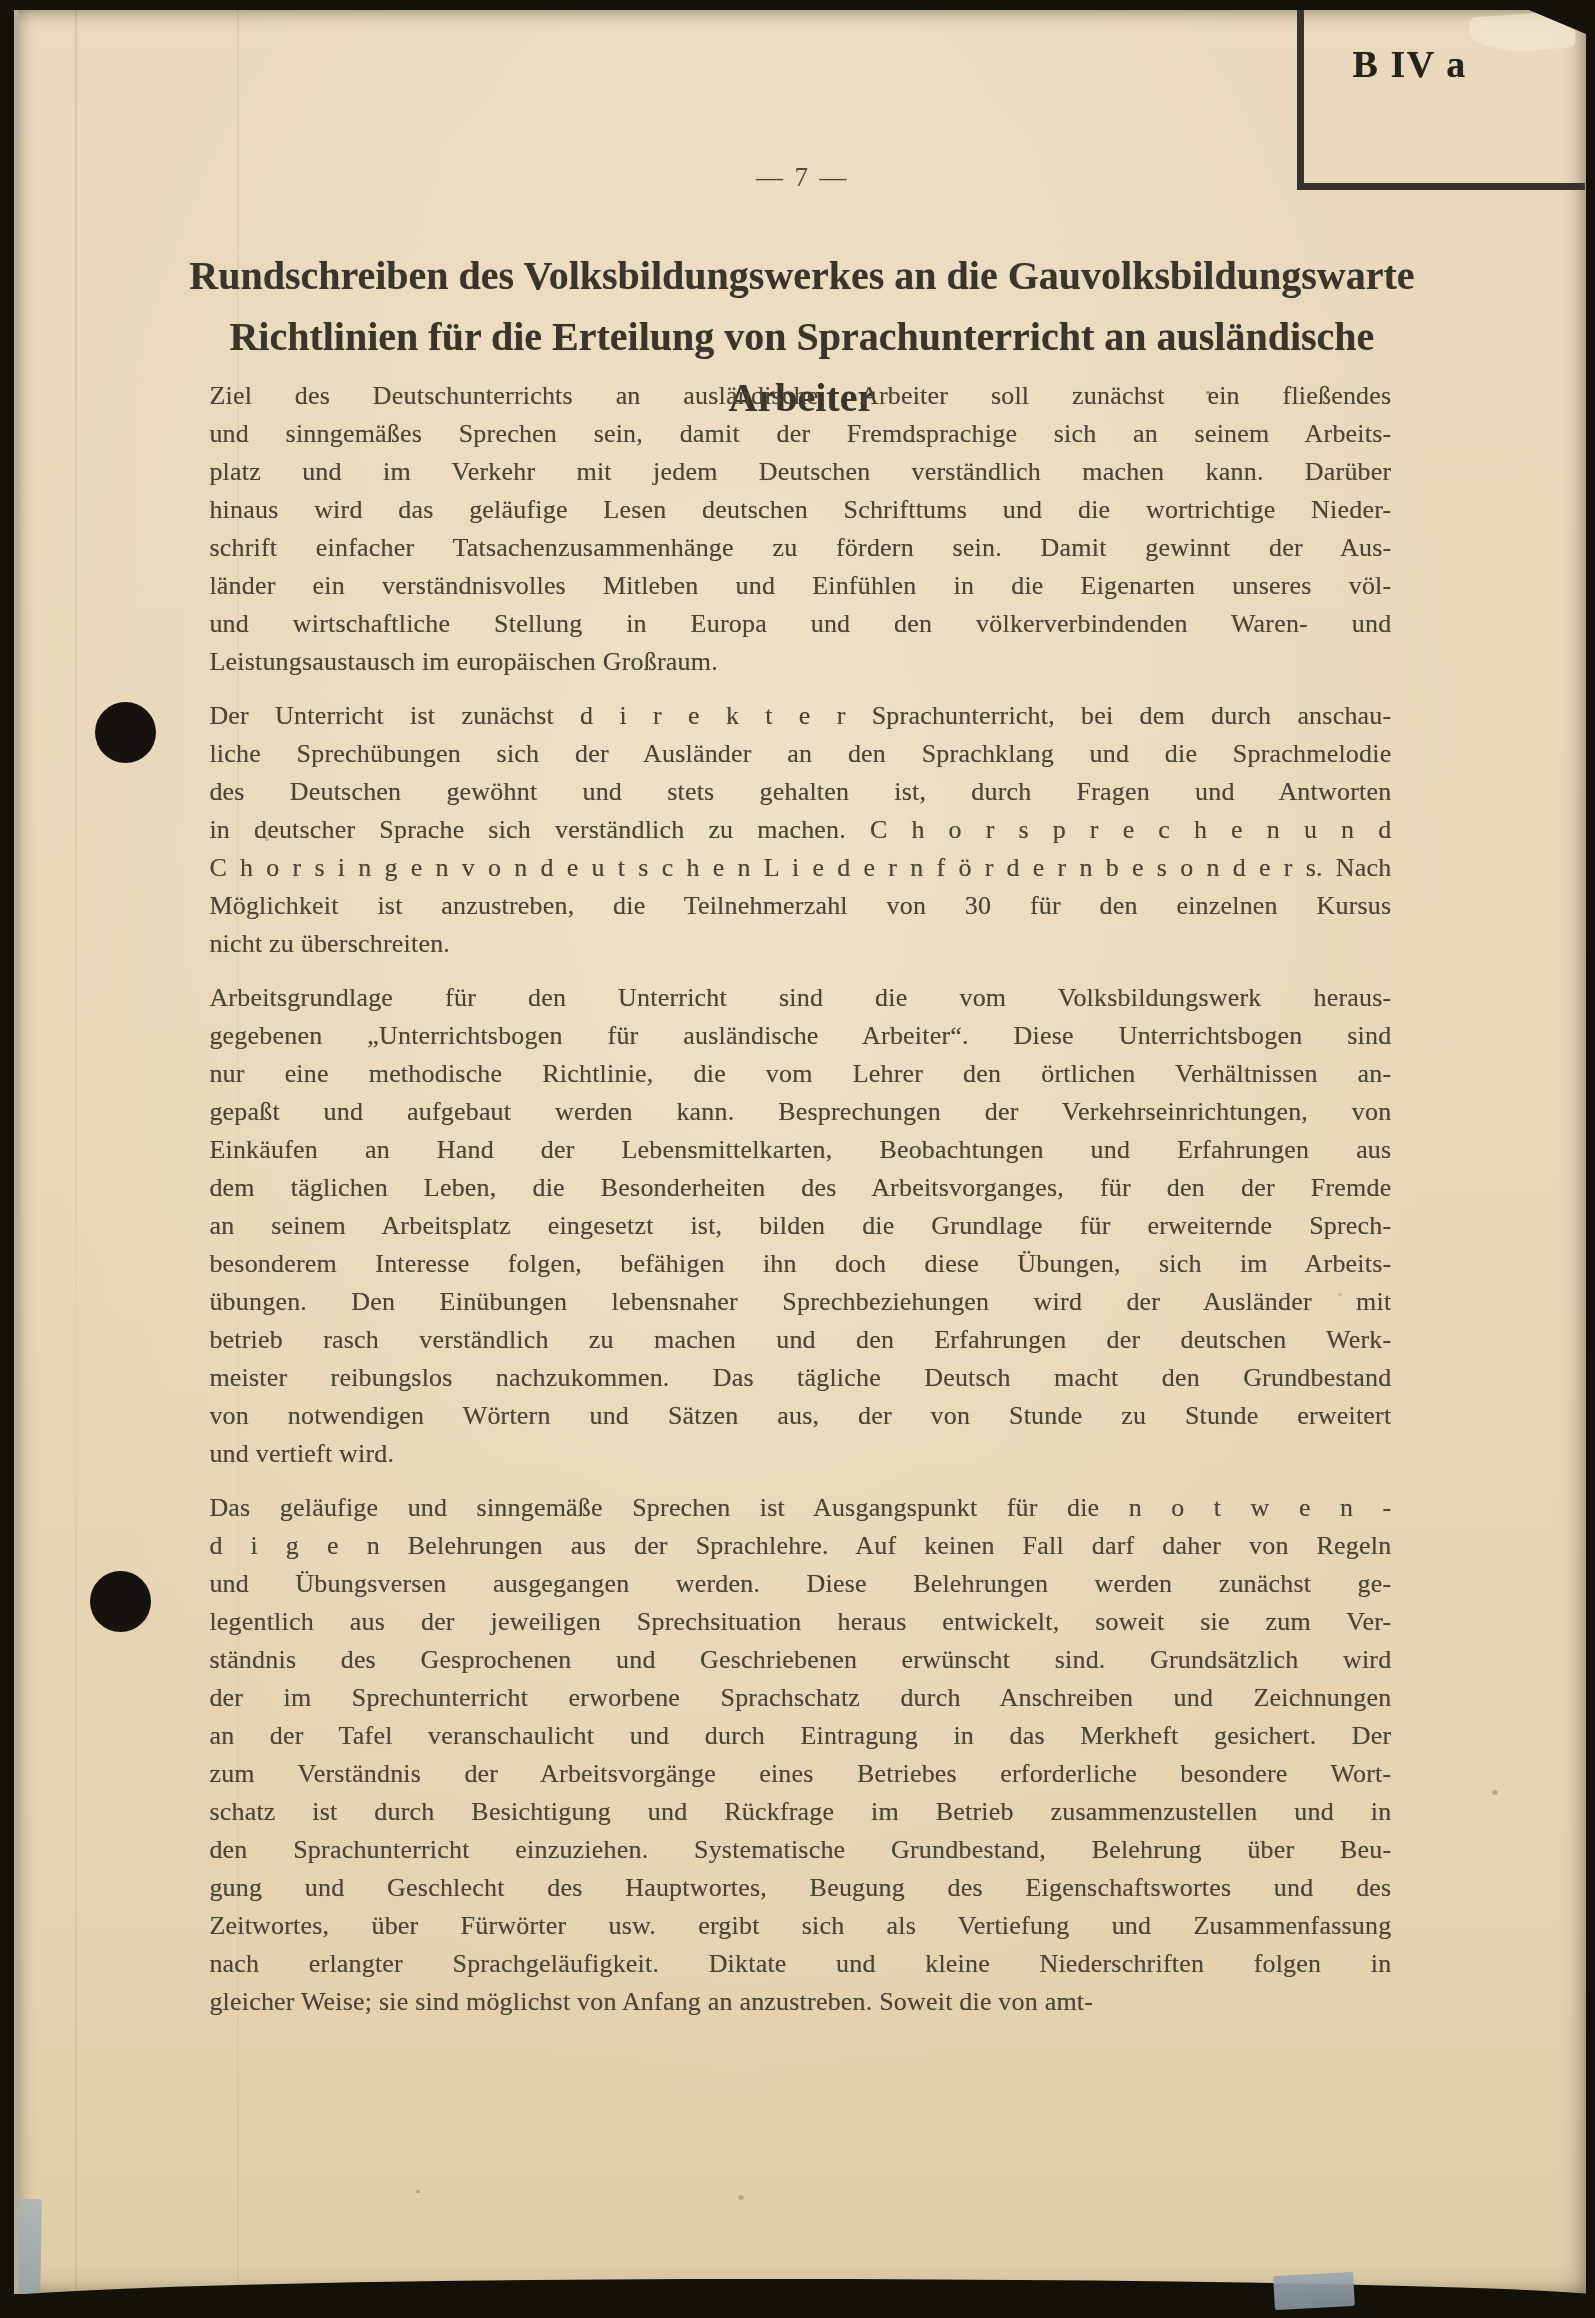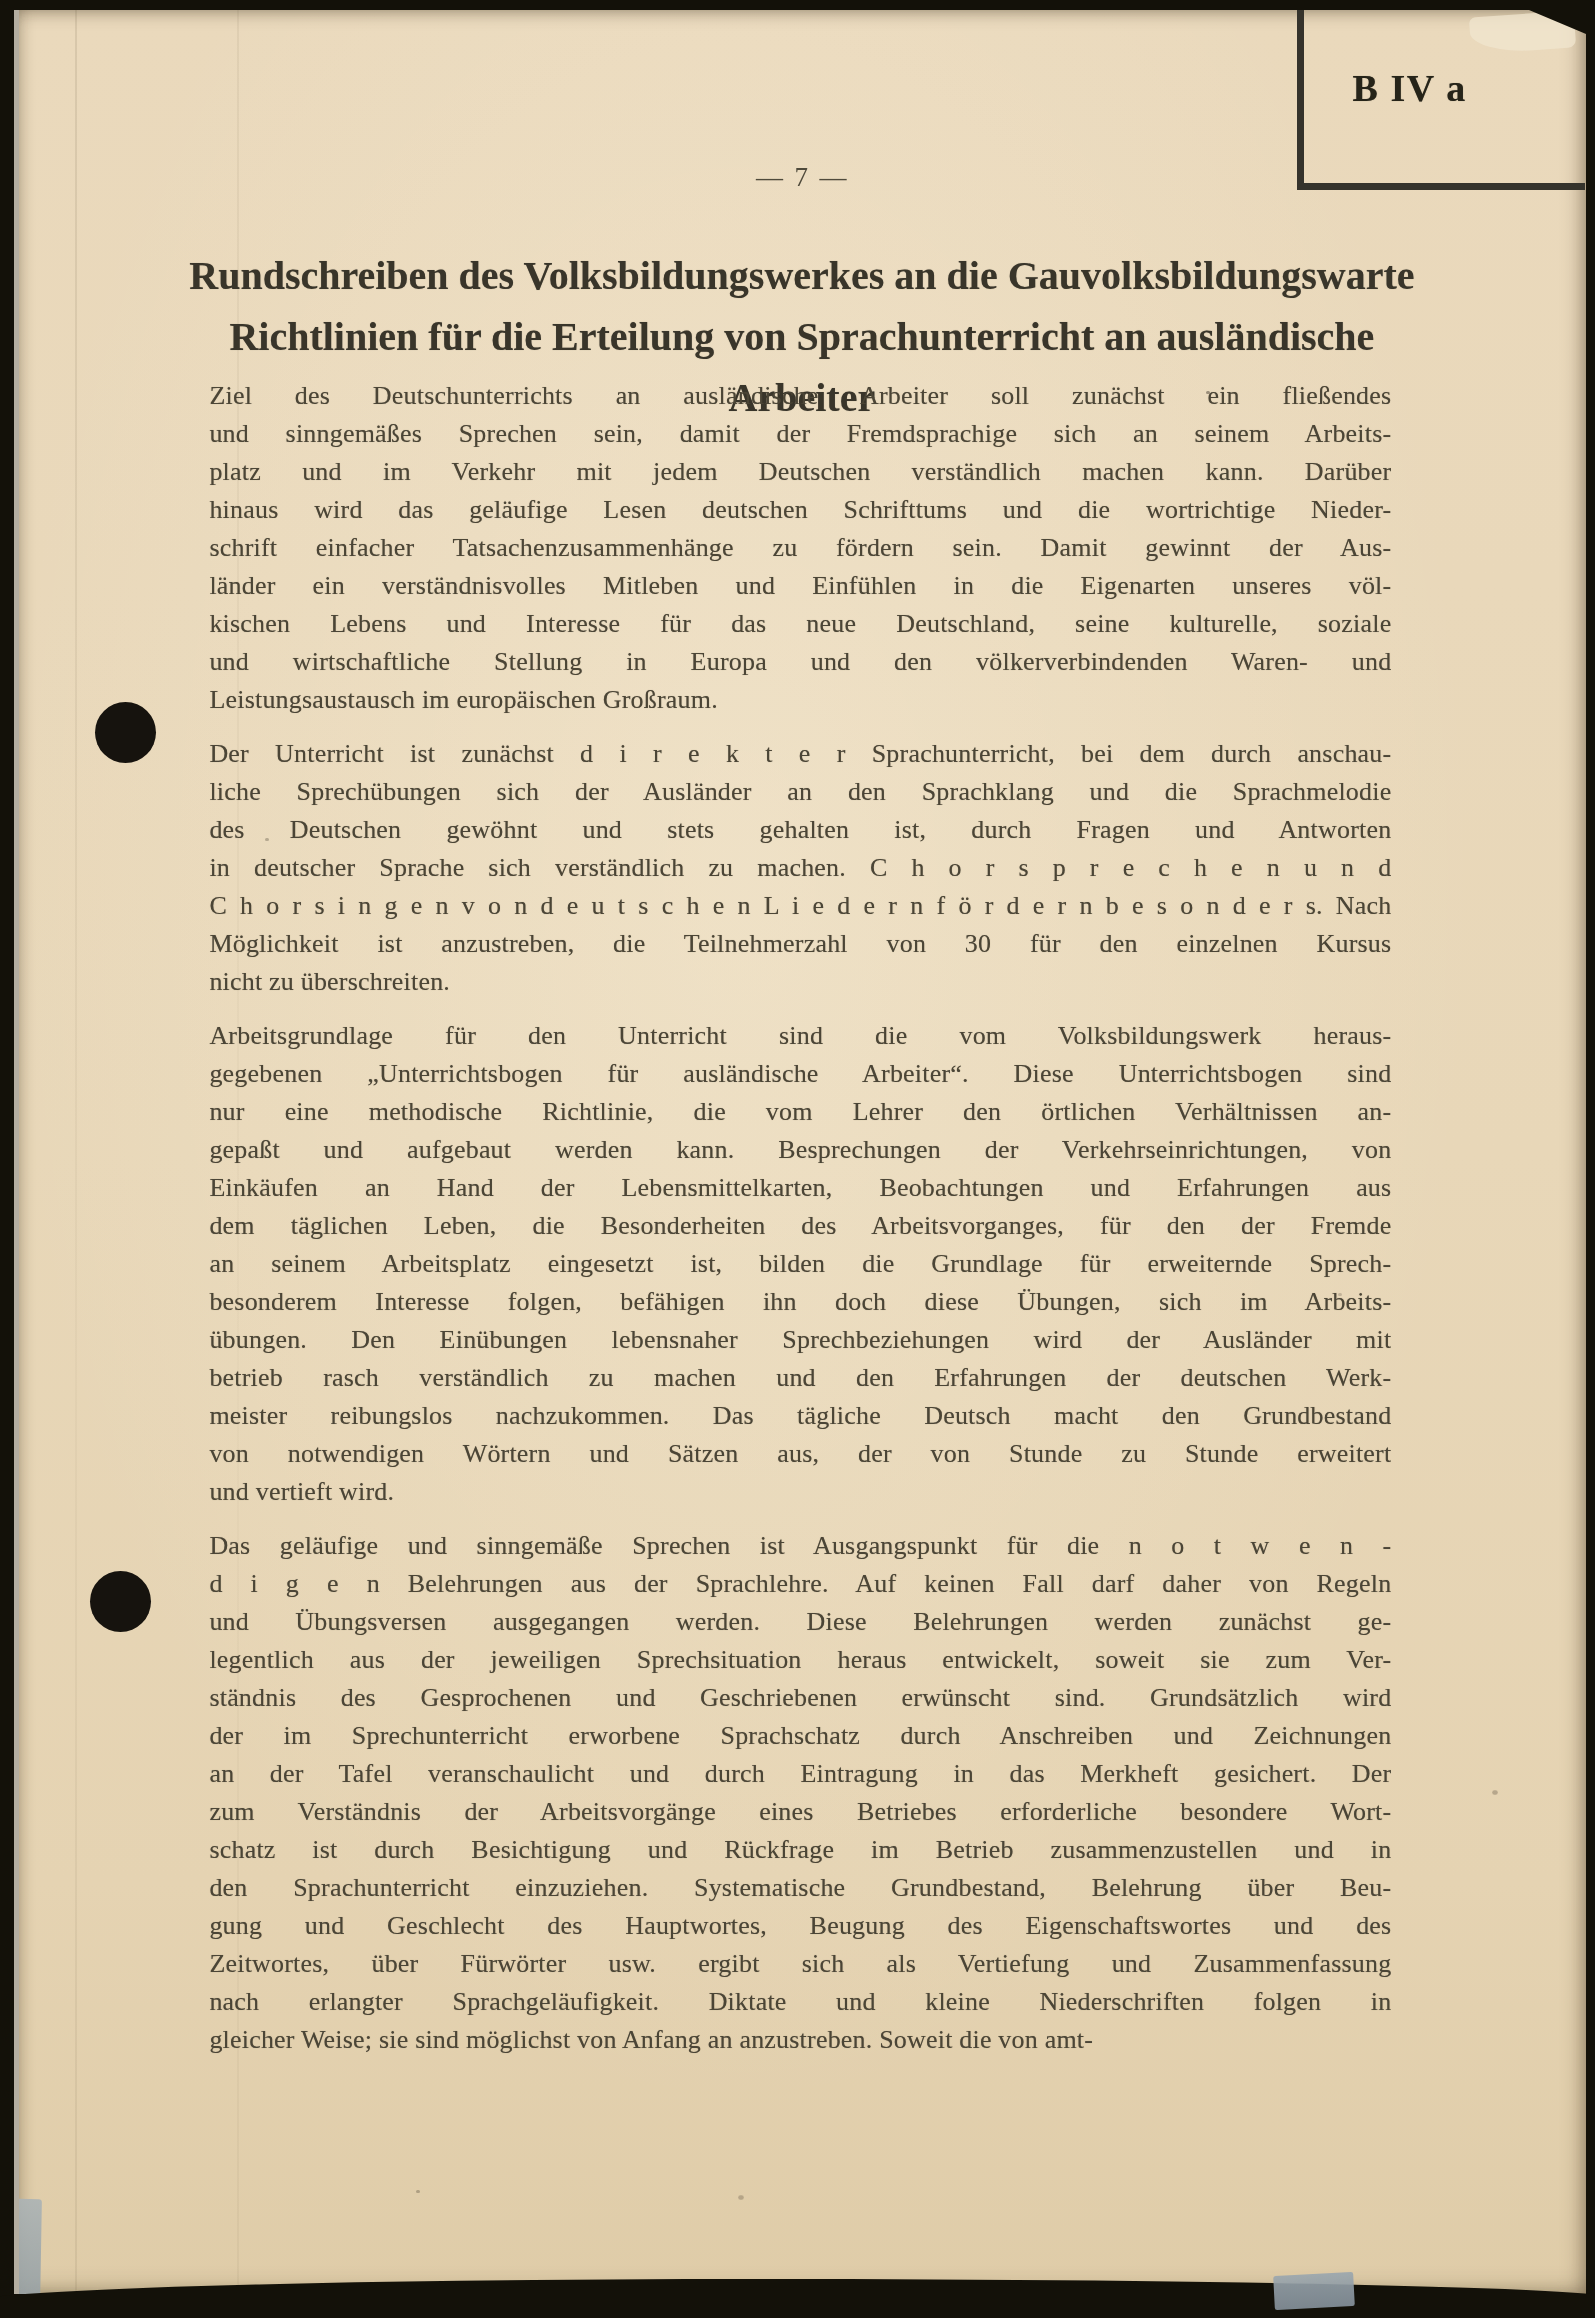--- a/index.html
+++ b/index.html
@@ -28,21 +28,21 @@
   .crease.c2{left:218px;opacity:.6;}
   .corner-cut{position:absolute;top:0;right:0;width:0;height:0;
     border-top:24px solid #131109;border-left:57px solid transparent;}
   .corner-chip{position:absolute;top:4.8px;right:11.2px;width:105px;height:37px;
     background:#f0e6cf;transform:rotate(-4deg);border-radius:6.4px 11.2px 8px 60%;opacity:.75;}
   .class-box{
     position:absolute;left:1278px;top:0;width:288px;height:180px;box-sizing:border-box;
     border-left:7.2px solid #35332c;border-bottom:7.2px solid #35332c;
   }
   .class-box .stamp{
-    padding:56px 0 0 48px;font-size:38px;font-weight:bold;letter-spacing:1.6px;color:#262419;
+    padding:32px 0 0 48px;font-size:38px;font-weight:bold;letter-spacing:1.6px;color:#262419;
     text-shadow:0 0 0.8px rgba(38,36,25,.5);
   }
   .pagenum{position:absolute;top:152px;left:0;width:1566px;text-align:center;
     font-size:27px;letter-spacing:2.4px;color:#4f4a3b;}
   .titles{position:absolute;left:156px;top:235px;width:1253px;text-align:center;
     font-weight:bold;font-size:40px;line-height:61px;color:#39352a;
     text-shadow:0 0 0.8px rgba(57,53,42,.45);}
   .body-text{position:absolute;left:190px;top:367px;width:1182px;
     font-size:26px;line-height:38px;color:#4b4536;letter-spacing:0.2px;
     text-shadow:0 0 0.8px rgba(75,69,54,.45);}
@@ -90,21 +90,20 @@
   </div>
 
   <div class="body-text">
       <div class="para">
         <div class="line">Ziel des Deutschunterrichts an ausländische Arbeiter soll zunächst ein fließendes</div>
         <div class="line">und sinngemäßes Sprechen sein, damit der Fremdsprachige sich an seinem Arbeits-</div>
         <div class="line">platz und im Verkehr mit jedem Deutschen verständlich machen kann. Darüber</div>
         <div class="line">hinaus wird das geläufige Lesen deutschen Schrifttums und die wortrichtige Nieder-</div>
         <div class="line">schrift einfacher Tatsachenzusammenhänge zu fördern sein. Damit gewinnt der Aus-</div>
         <div class="line">länder ein verständnisvolles Mitleben und Einfühlen in die Eigenarten unseres völ-</div>
-        <div class="line">kischen Lebens und Interesse für das neue Deutschland, seine kulturelle, soziale</div>
         <div class="line">und wirtschaftliche Stellung in Europa und den völkerverbindenden Waren- und</div>
         <div class="line last">Leistungsaustausch im europäischen Großraum.</div>
       </div>
       <div class="para">
         <div class="line">Der Unterricht ist zunächst d i r e k t e r Sprachunterricht, bei dem durch anschau-</div>
         <div class="line">liche Sprechübungen sich der Ausländer an den Sprachklang und die Sprachmelodie</div>
         <div class="line">des Deutschen gewöhnt und stets gehalten ist, durch Fragen und Antworten</div>
         <div class="line">in deutscher Sprache sich verständlich zu machen. C h o r s p r e c h e n  u n d</div>
         <div class="line">C h o r s i n g e n  v o n  d e u t s c h e n  L i e d e r n  f ö r d e r n  b e s o n d e r s.  Nach</div>
         <div class="line">Möglichkeit ist anzustreben, die Teilnehmerzahl von 30 für den einzelnen Kursus</div>

